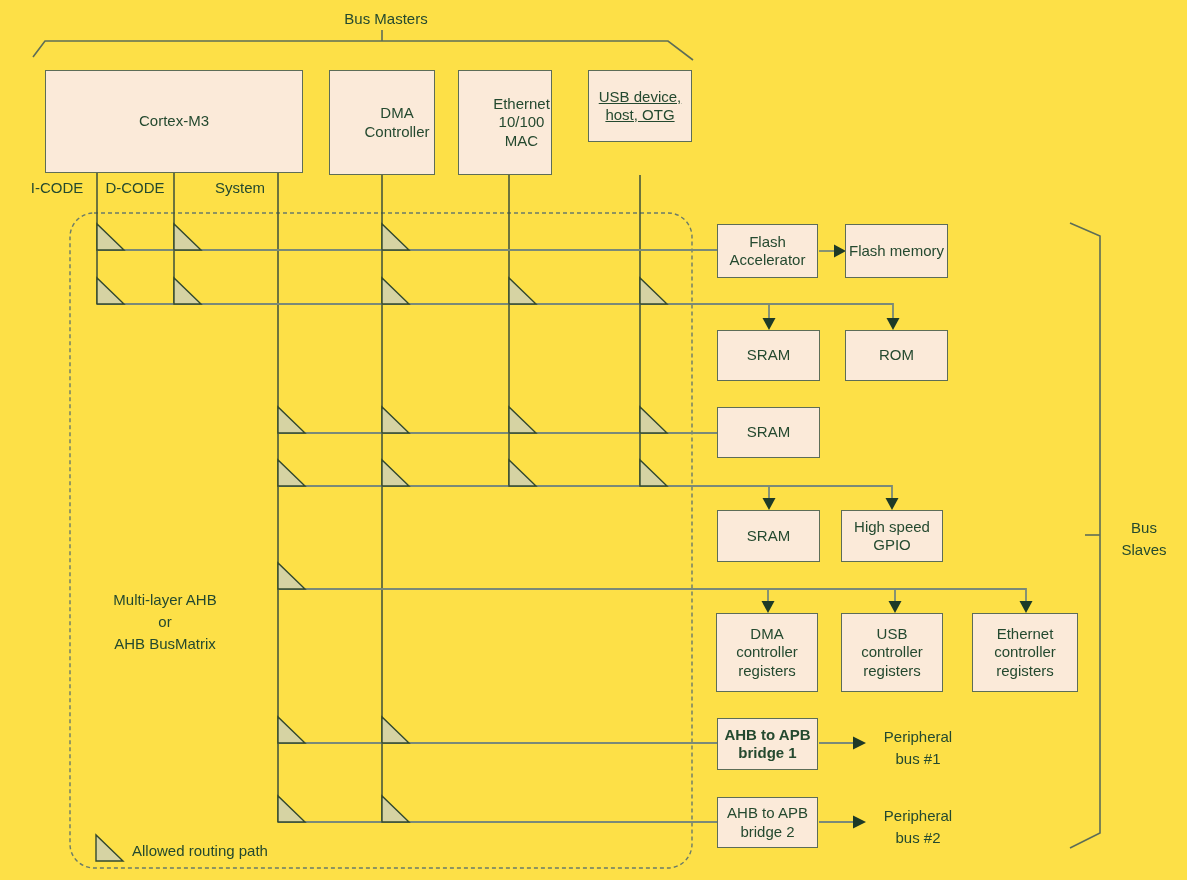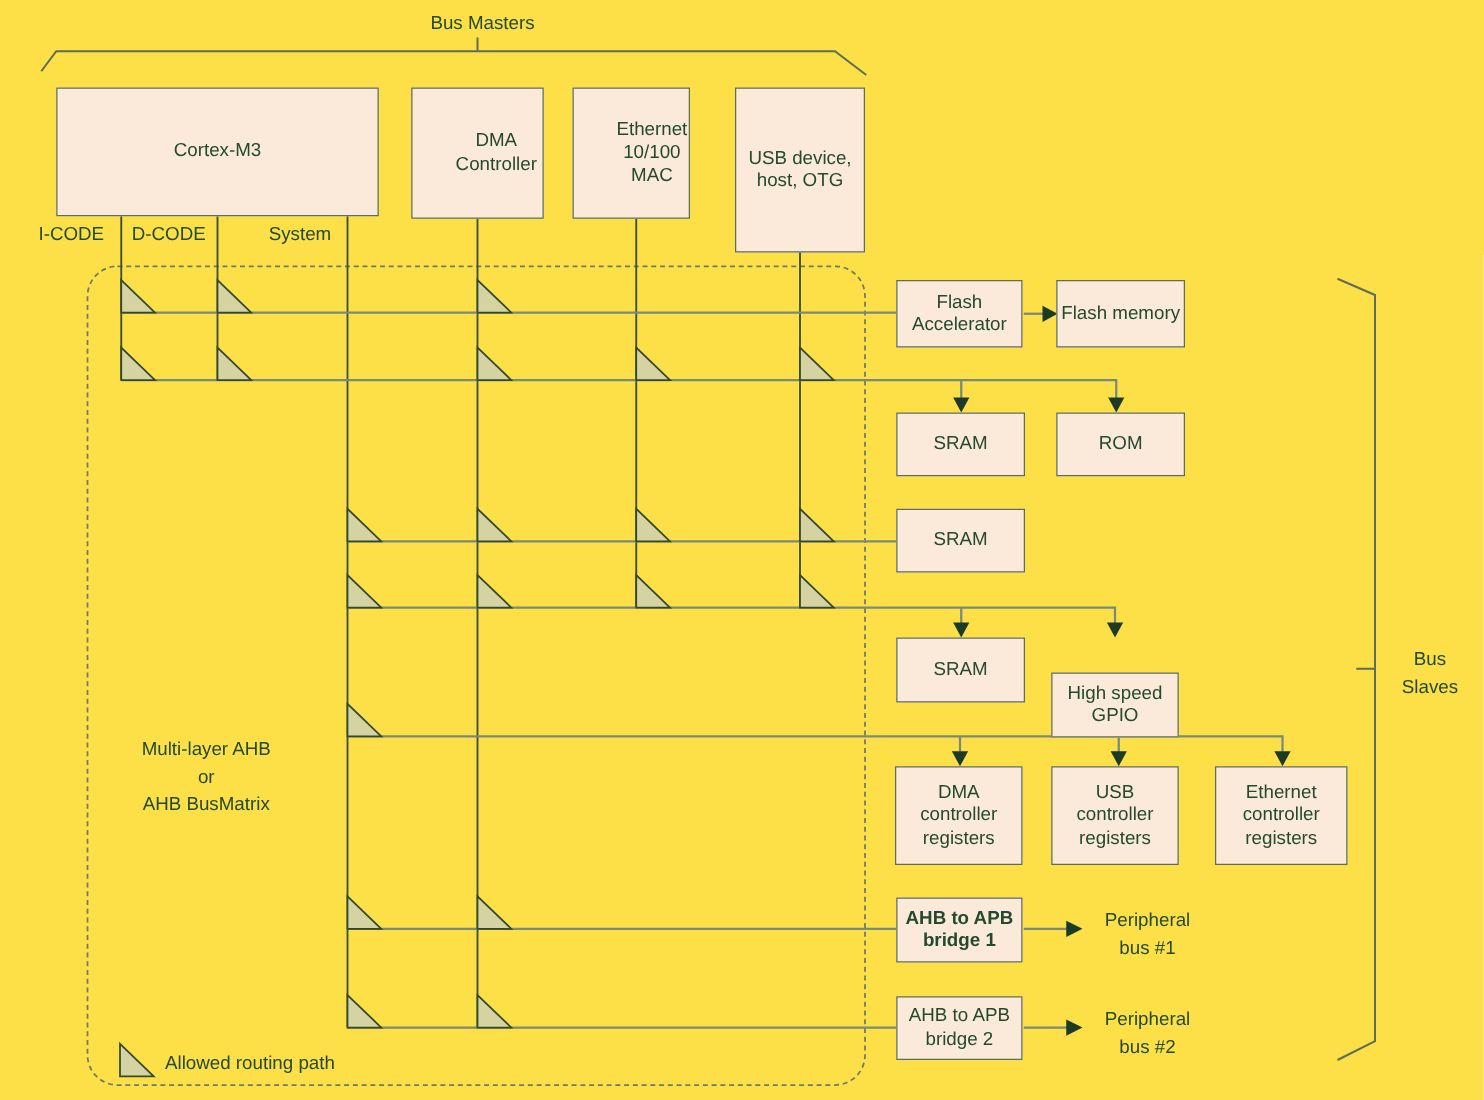--- a/index.html
+++ b/index.html
@@ -106,41 +106,41 @@
       </g>
 
     <polygon class="tri" points="96,835 96,861 123,861"></polygon>
   </svg>
 
   <div class="plain-label" style="left:316px;top:8px;width:140px;">Bus Masters</div>
 
   <div class="box" style="left:45px;top:70px;width:258px;height:103px;">Cortex-M3</div>
   <div class="box" style="left:329px;top:70px;width:106px;height:105px;padding-left:32px;">DMA Controller</div>
   <div class="box" style="left:458px;top:70px;width:94px;height:105px;padding-left:35px;">Ethernet 10/100 MAC</div>
-  <div class="box" style="left:588px;top:70px;width:104px;height:132px;">USB device, host, OTG</div>
+  <div class="box" style="left:588px;top:70px;width:104px;height:72px;text-decoration:underline;">USB device, host, OTG</div>
 
   <div class="plain-label" style="left:28px;top:177px;width:58px;">I-CODE</div>
   <div class="plain-label" style="left:103px;top:177px;width:64px;">D-CODE</div>
   <div class="plain-label" style="left:208px;top:177px;width:64px;">System</div>
 
   <div class="plain-label" style="left:90px;top:589px;width:150px;">
     <div>Multi-layer AHB</div>
     <div>or</div>
     <div>AHB BusMatrix</div>
   </div>
 
   <div class="plain-label" style="left:132px;top:840px;width:180px;text-align:left;">Allowed routing path</div>
 
   <div class="box" style="left:717px;top:224px;width:101px;height:54px;">Flash Accelerator</div>
   <div class="box" style="left:845px;top:224px;width:103px;height:54px;">Flash memory</div>
   <div class="box" style="left:717px;top:330px;width:103px;height:51px;">SRAM</div>
   <div class="box" style="left:845px;top:330px;width:103px;height:51px;">ROM</div>
   <div class="box" style="left:717px;top:407px;width:103px;height:51px;">SRAM</div>
   <div class="box" style="left:717px;top:510px;width:103px;height:52px;">SRAM</div>
-  <div class="box" style="left:841px;top:510px;width:102px;height:52px;margin-top:28px;">High speed GPIO</div>
+  <div class="box" style="left:841px;top:510px;width:102px;height:52px;">High speed GPIO</div>
   <div class="box" style="left:716px;top:613px;width:102px;height:79px;">DMA controller registers</div>
   <div class="box" style="left:841px;top:613px;width:102px;height:79px;">USB controller registers</div>
   <div class="box" style="left:972px;top:613px;width:106px;height:79px;">Ethernet controller registers</div>
   <div class="box" style="left:717px;top:718px;width:101px;height:52px;font-weight:bold;">AHB to APB bridge 1</div>
   <div class="box" style="left:717px;top:797px;width:101px;height:51px;">AHB to APB bridge 2</div>
 
   <div class="plain-label" style="left:872px;top:726px;width:92px;">Peripheral bus #1</div>
   <div class="plain-label" style="left:872px;top:805px;width:92px;">Peripheral bus #2</div>
 
   <div class="plain-label" style="left:1108px;top:517px;width:72px;">

